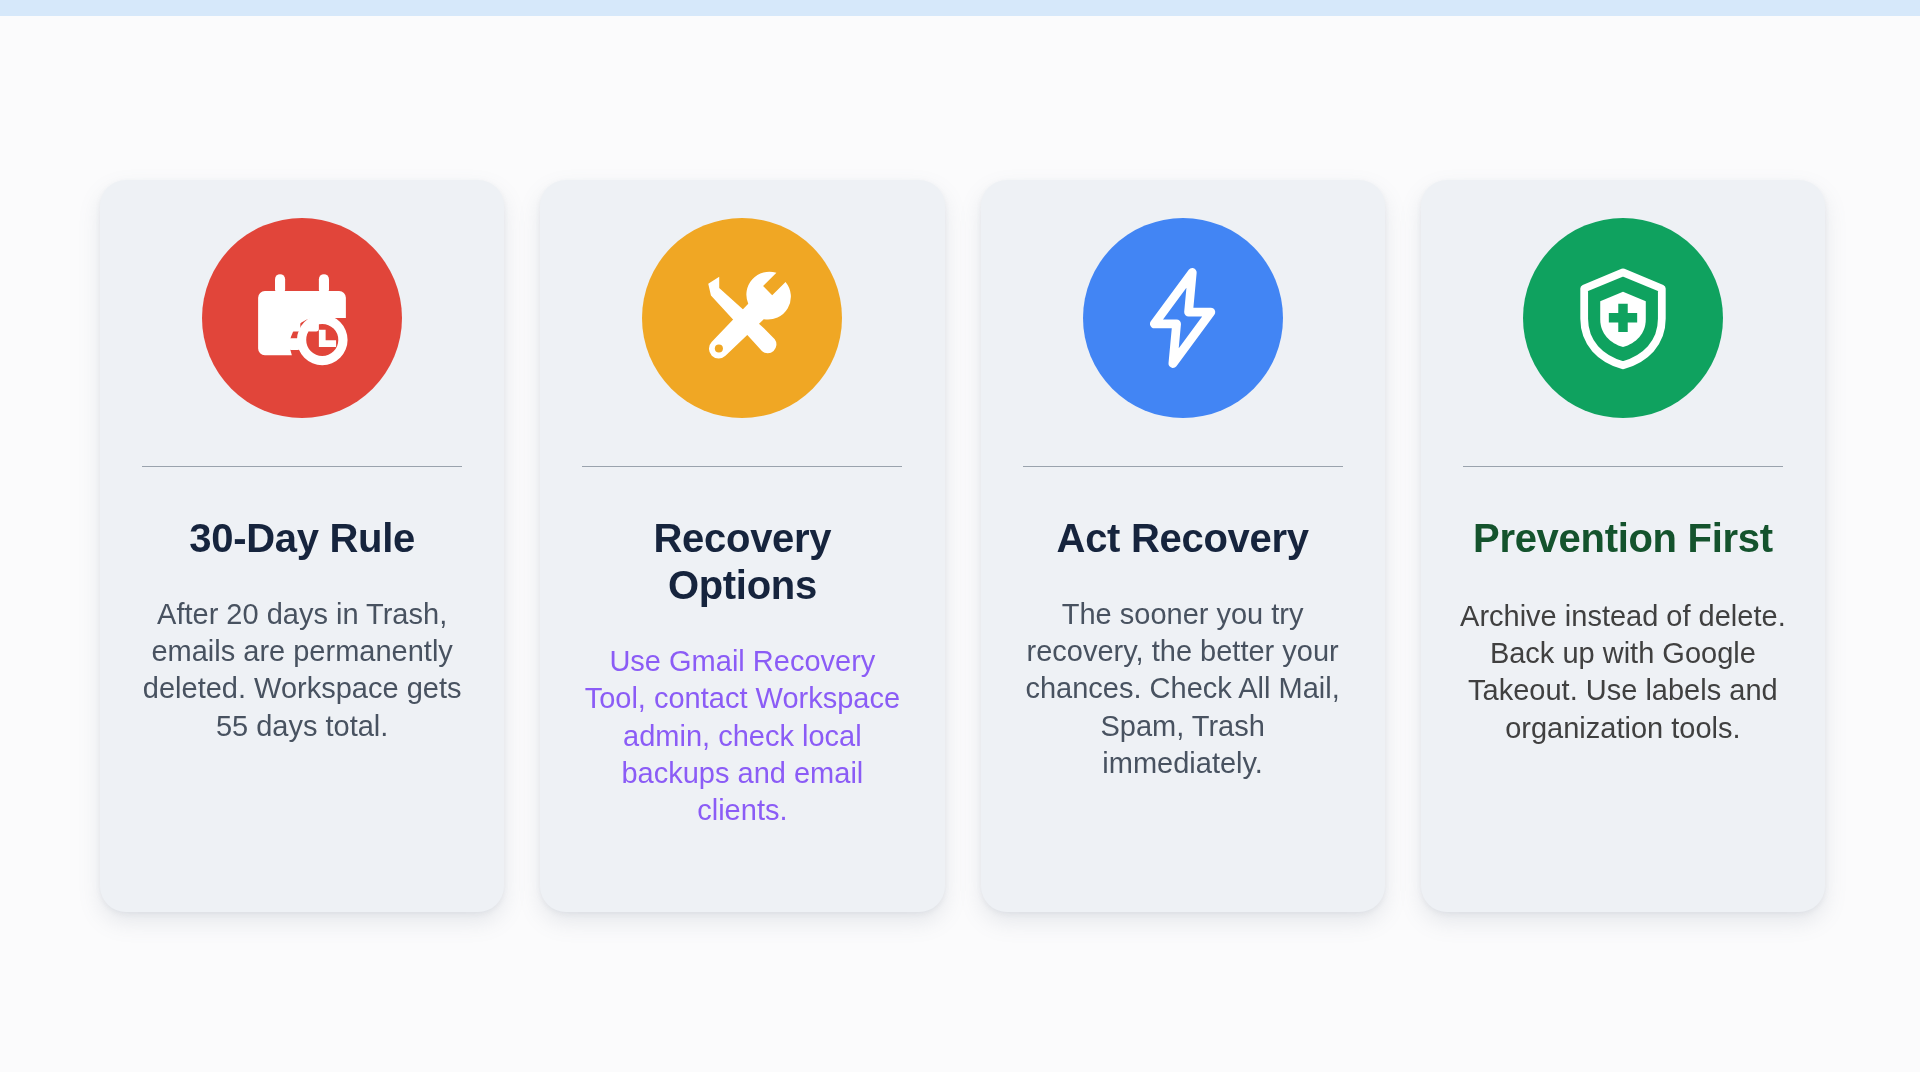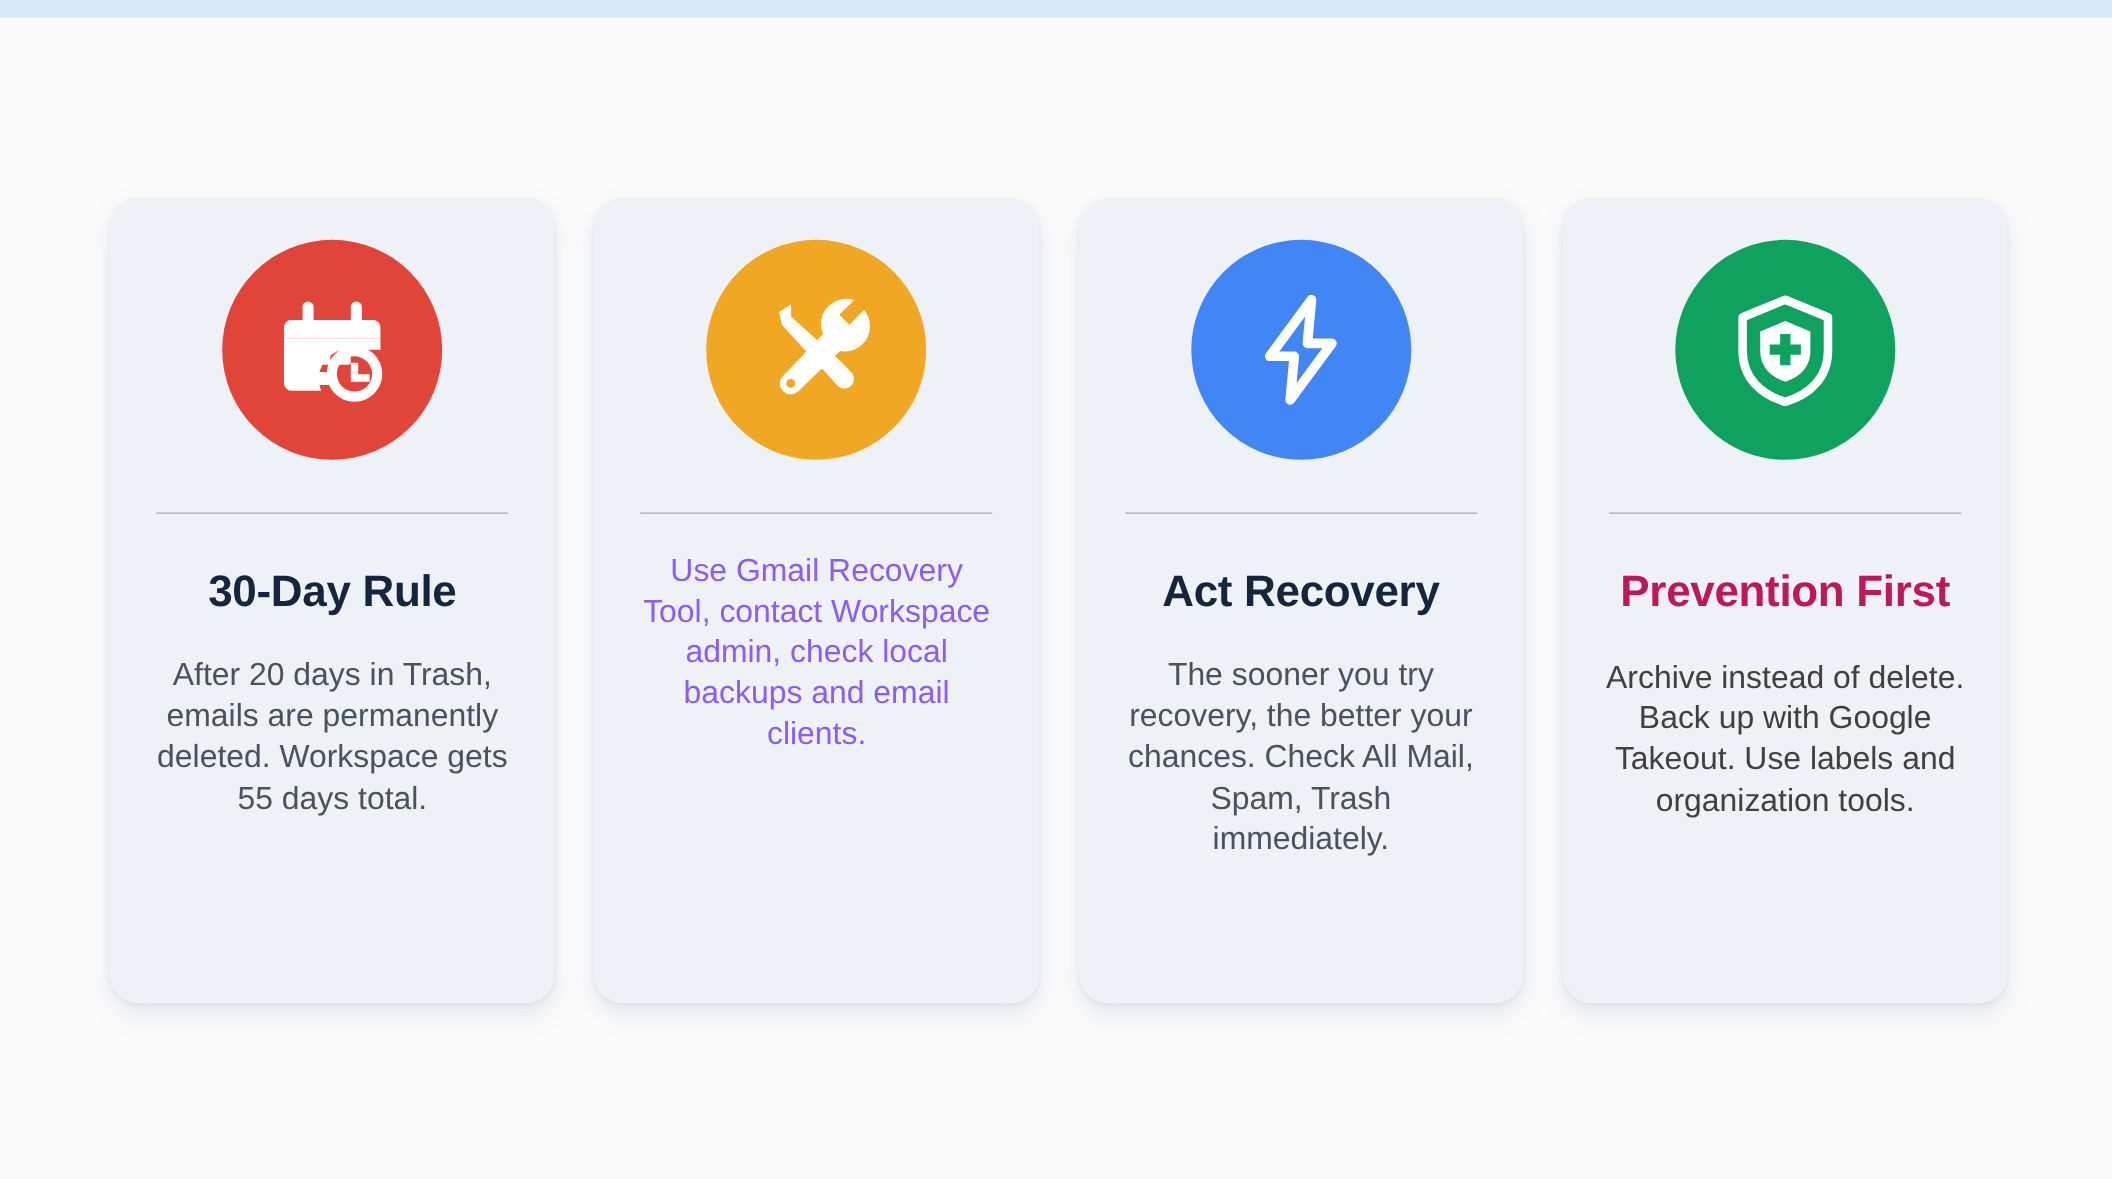--- a/index.html
+++ b/index.html
@@ -120,20 +120,21 @@
       <svg viewBox="0 0 64 64">
         <g fill="#ffffff">
           <path d="M18.5 7.5l-6.5 4.2 1.6 6.9 24 26.2 6.2 6.8a5.2 5.2 0 0 0 7.6-7l-6.4-6.6-26.5-23.8z"></path>
           <path d="M52.5 9.8l-7.4 7.4 1.8 6.1 6.1 1.8 7.4-7.4a14.5 14.5 0 0 1-18.6 18l-4.8 4.8 10.4 9.8 5.6-5.6a14.5 14.5 0 0 0 5.3-23.2z" opacity="0"></path>
           <path d="M57.8 10.6l-7.9 7.9-5.4-5.4 7.9-7.9a13.6 13.6 0 0 0-16.7 18.3L14 46.2a5.8 5.8 0 0 0 8.2 8.2l22.7-21.7A13.6 13.6 0 0 0 57.8 10.6z"></path>
           <circle cx="18.3" cy="50.1" r="2.4" fill="#f0a724"></circle>
         </g>
       </svg>
     </div>
     <div class="divider" style="background: rgb(154, 163, 173);"></div>
+    <div class="card-title" style="color: rgb(22, 36, 61);">Recovery Options</div>
     <div class="card-body" style="color: #8b5cf6;">Use Gmail Recovery Tool, contact Workspace admin, check local backups and email clients.</div>
   </div>
 
   <div class="card" style="background: rgb(238, 241, 245);">
     <div class="icon-circle" style="background: rgb(66, 133, 244);">
       <svg viewBox="0 0 64 64">
         <path d="M37.5 5L15 35.5h13.2L26 59l22.5-30.5H35.3z" fill="none" stroke="#ffffff" stroke-width="5.2" stroke-linejoin="round" stroke-linecap="round"></path>
       </svg>
     </div>
     <div class="divider" style="background: rgb(154, 163, 173);"></div>
@@ -143,17 +144,17 @@
 
   <div class="card" style="background: rgb(238, 241, 245);">
     <div class="icon-circle" style="background: rgb(15, 162, 95);">
       <svg viewBox="0 0 64 64">
         <path d="M32 5L9 14.5v18c0 14.4 9.8 23.8 23 27.5 13.2-3.7 23-13.1 23-27.5v-18z" fill="none" stroke="#ffffff" stroke-width="4.6" stroke-linejoin="round"></path>
         <path d="M32 16.5l-13.5 5.6v10.6c0 8.6 5.8 14.2 13.5 16.5 7.7-2.3 13.5-7.9 13.5-16.5V22.1z" fill="#ffffff"></path>
         <path d="M29.2 23.5h5.6v5.6h5.6v5.6h-5.6v5.6h-5.6v-5.6h-5.6v-5.6h5.6z" fill="#0fa25f"></path>
       </svg>
     </div>
     <div class="divider" style="background: rgb(154, 163, 173);"></div>
-    <div class="card-title" style="color: #be185d;">Prevention First</div>
+    <div class="card-title" style="color: #14532d;">Prevention First</div>
     <div class="card-body" style="color: #404040; margin-top: 36px;">Archive instead of delete. Back up with Google Takeout. Use labels and organization tools.</div>
   </div>
 
 </div>
 
 </body></html>

